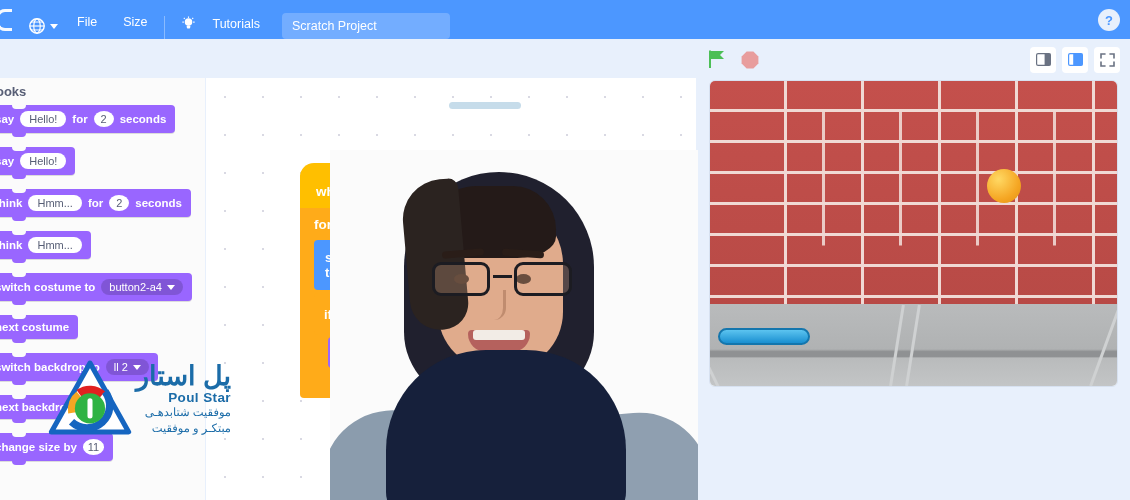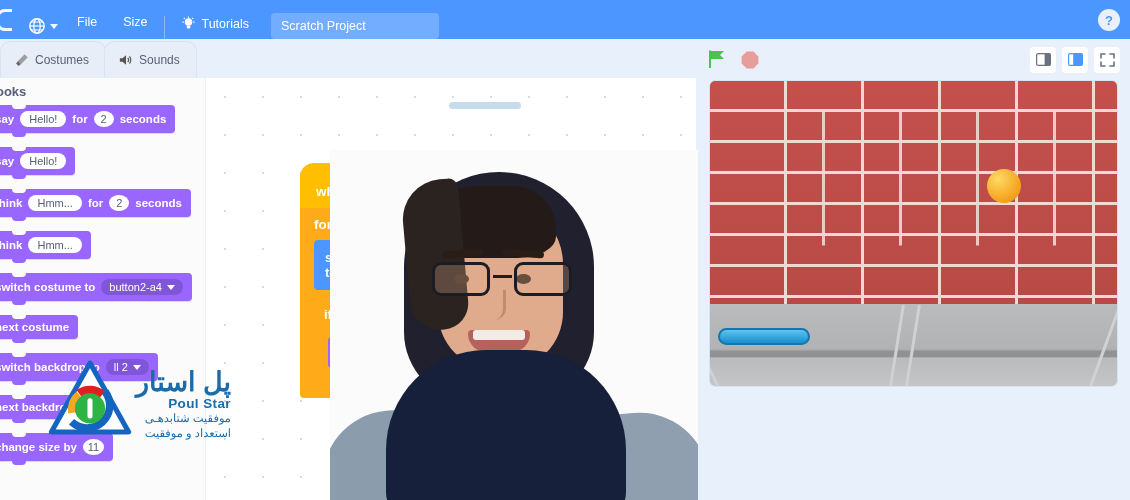--- a/index.html
+++ b/index.html
@@ -31,21 +31,21 @@
   .caret-dn {
     width: 0; height: 0; border-left: 4px solid transparent;
     border-right: 4px solid transparent; border-top: 5px solid #fff;
   }
   .mb-item {
     color: #fff; font-size: 12.5px; padding: 10px 13px; cursor: pointer;
     white-space: nowrap;
   }
   .mb-sep { width: 1px; height: 23px; background: rgba(255,255,255,.35); margin: 0 4px; }
   .mb-tut {
-    display: flex; align-items: center; gap: 5px; color: #fff;
+    display: flex; align-items: center; gap: 16px; color: #fff;
     font-size: 12.5px; padding: 8px 12px; cursor: pointer;
   }
   .bulb-ic { width: 15px; height: 15px; }
   .proj-name {
     margin-left: 10px; width: 168px; height: 26px; border-radius: 4px;
     background: rgba(255,255,255,.22); color: #fff; font-size: 12.5px;
     display: flex; align-items: center; padding: 0 10px; cursor: text;
   }
   .help-btn {
     position: absolute; right: 10px; top: 9px; width: 22px; height: 22px;
@@ -328,21 +328,21 @@
   .sl-thumb {
     position: absolute; left: 30px; bottom: -10px; width: 64px; height: 22px;
     background: #d9e8fb; border-radius: 8px;
   }
   .sl-badge {
     position: absolute; left: 78px; bottom: -4px; width: 22px; height: 22px;
     border-radius: 50%; background: #4c97ff;
   }
 
   
-  .watermark { position: absolute; left: 48px; top: 358px; z-index: 25; display: flex; align-items: flex-end; }
+  .watermark { position: absolute; left: 48px; top: 358px; z-index: 25; display: flex; align-items: center; }
   .wm-logo { width: 84px; height: 84px; }
   .wm-text { margin-left: 4px; text-align: right; color: #1b6ca8; }
   .wm-fa1 { font-size: 27px; font-weight: bold; line-height: 1.0; color: #1b6ca8; direction: rtl; }
   .wm-en { font-size: 13.5px; font-weight: bold; letter-spacing: .4px; color: #1b6ca8; }
   .wm-fa2 { font-size: 11.5px; color: #1b6ca8; direction: rtl; line-height: 1.35; }
 </style>
 </head>
 <body>
 
 <div id="app">
@@ -373,37 +373,20 @@
         <line x1="13" y1="6.5" x2="14.5" y2="6.5" stroke="#fff" stroke-width="1.2"></line>
         <line x1="3" y1="2" x2="4" y2="3" stroke="#fff" stroke-width="1.2"></line>
         <line x1="13" y1="2" x2="12" y2="3" stroke="#fff" stroke-width="1.2"></line>
       </svg>
       <span>Tutorials</span>
     </div>
     <div class="proj-name">Scratch Project</div>
     <div class="help-btn">?</div>
   </div>
 
-  <div class="tabs">
-    <div class="tab">
-      <svg class="tab-brush" viewBox="0 0 16 16">
-        <path d="M11 1.5 L14.5 5 L7 12.5 L3.5 9 Z" fill="#9e9e9e"></path>
-        <path d="M3.5 9 L7 12.5 L4 14.8 L1.2 12 Z" fill="#6b6b6b"></path>
-      </svg>
-      <span>Costumes</span>
-    </div>
-    <div class="tab">
-      <svg class="tab-sound" viewBox="0 0 16 16">
-        <path d="M1 6 H4 L8 2.5 V13.5 L4 10 H1 Z" fill="#555"></path>
-        <path d="M10 5.5 Q12.2 8 10 10.5" fill="none" stroke="#555" stroke-width="1.3"></path>
-        <path d="M12 3.8 Q15 8 12 12.2" fill="none" stroke="#555" stroke-width="1.3"></path>
-      </svg>
-      <span>Sounds</span>
-    </div>
-  </div>
 
   <div class="palette">
     <div class="cat-head">Looks</div>
     <div class="pal-rows">
       <div><div class="blk looks">
         <span>say</span>
         <span class="oval">Hello!</span>
         <span>for</span>
         <span class="oval num">2</span>
         <span>seconds</span>
@@ -518,21 +501,21 @@
       <path d="M24 66 a27 27 0 0 1 10 -26 l8 10 a14 14 0 0 0 -5 14 z" fill="#f5a623"></path>
       <path d="M34 38 a27 27 0 0 1 34 2 l-9 10 a14 14 0 0 0 -17 -1 z" fill="#e02020"></path>
       <path d="M68 40 a27 27 0 0 1 -40 36" fill="none" stroke="#1565c0" stroke-width="9"></path>
       <circle cx="50" cy="60" r="18" fill="#2fb344"></circle>
       <rect x="47" y="48" width="6" height="24" rx="3" fill="#fff"></rect>
     </svg>
     <div class="wm-text">
       <div class="wm-fa1">پل استار</div>
       <div class="wm-en">Poul Star</div>
       <div class="wm-fa2">موفقیت شتابدهـی</div>
-      <div class="wm-fa2">استعداد و موفقیت</div>
+      <div class="wm-fa2">مبتکـر و موفقیت</div>
     </div>
   </div>
 
   <div class="stage-col">
     <div class="stage-bar">
       <svg class="flag-btn" width="20" height="19" viewBox="0 0 20 19">
         <path d="M3 1 h14 l-4 4 4 4 H3 Z" fill="#4cbf56"></path>
         <line x1="3" y1="0.6" x2="3" y2="18" stroke="#4cbf56" stroke-width="2"></line>
       </svg>
       <svg class="stop-btn" width="18" height="18" viewBox="0 0 18 18">

